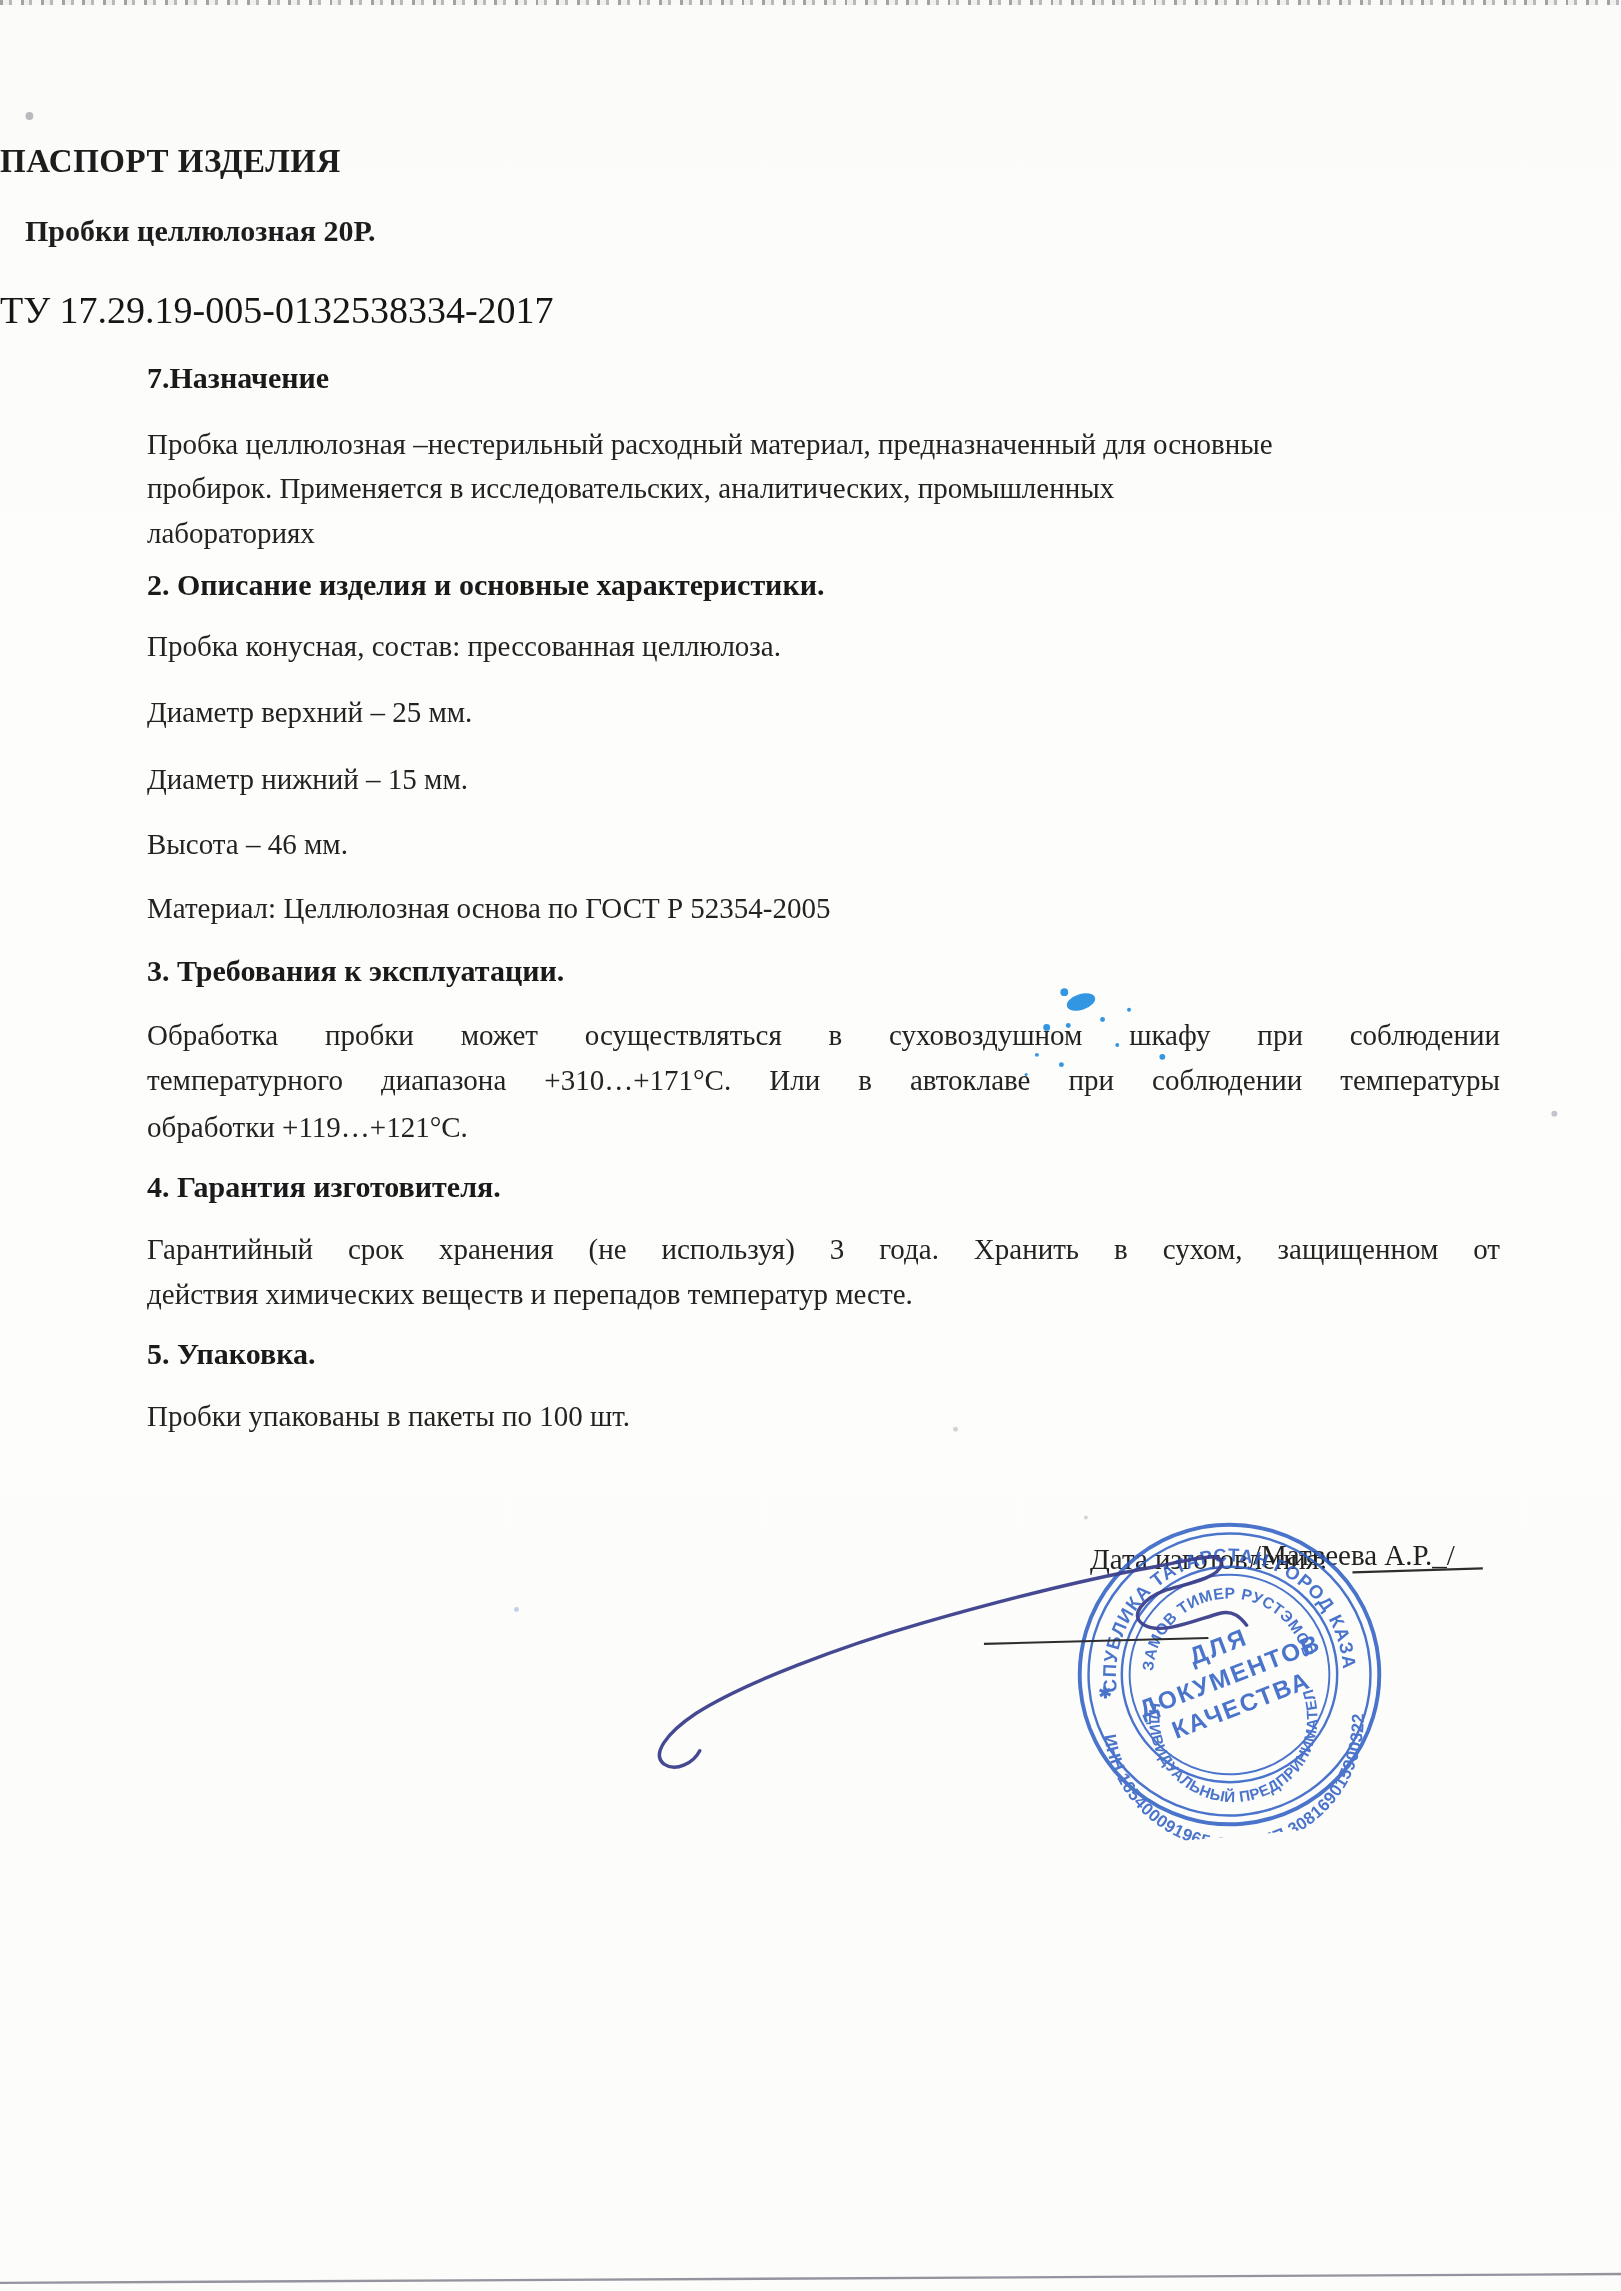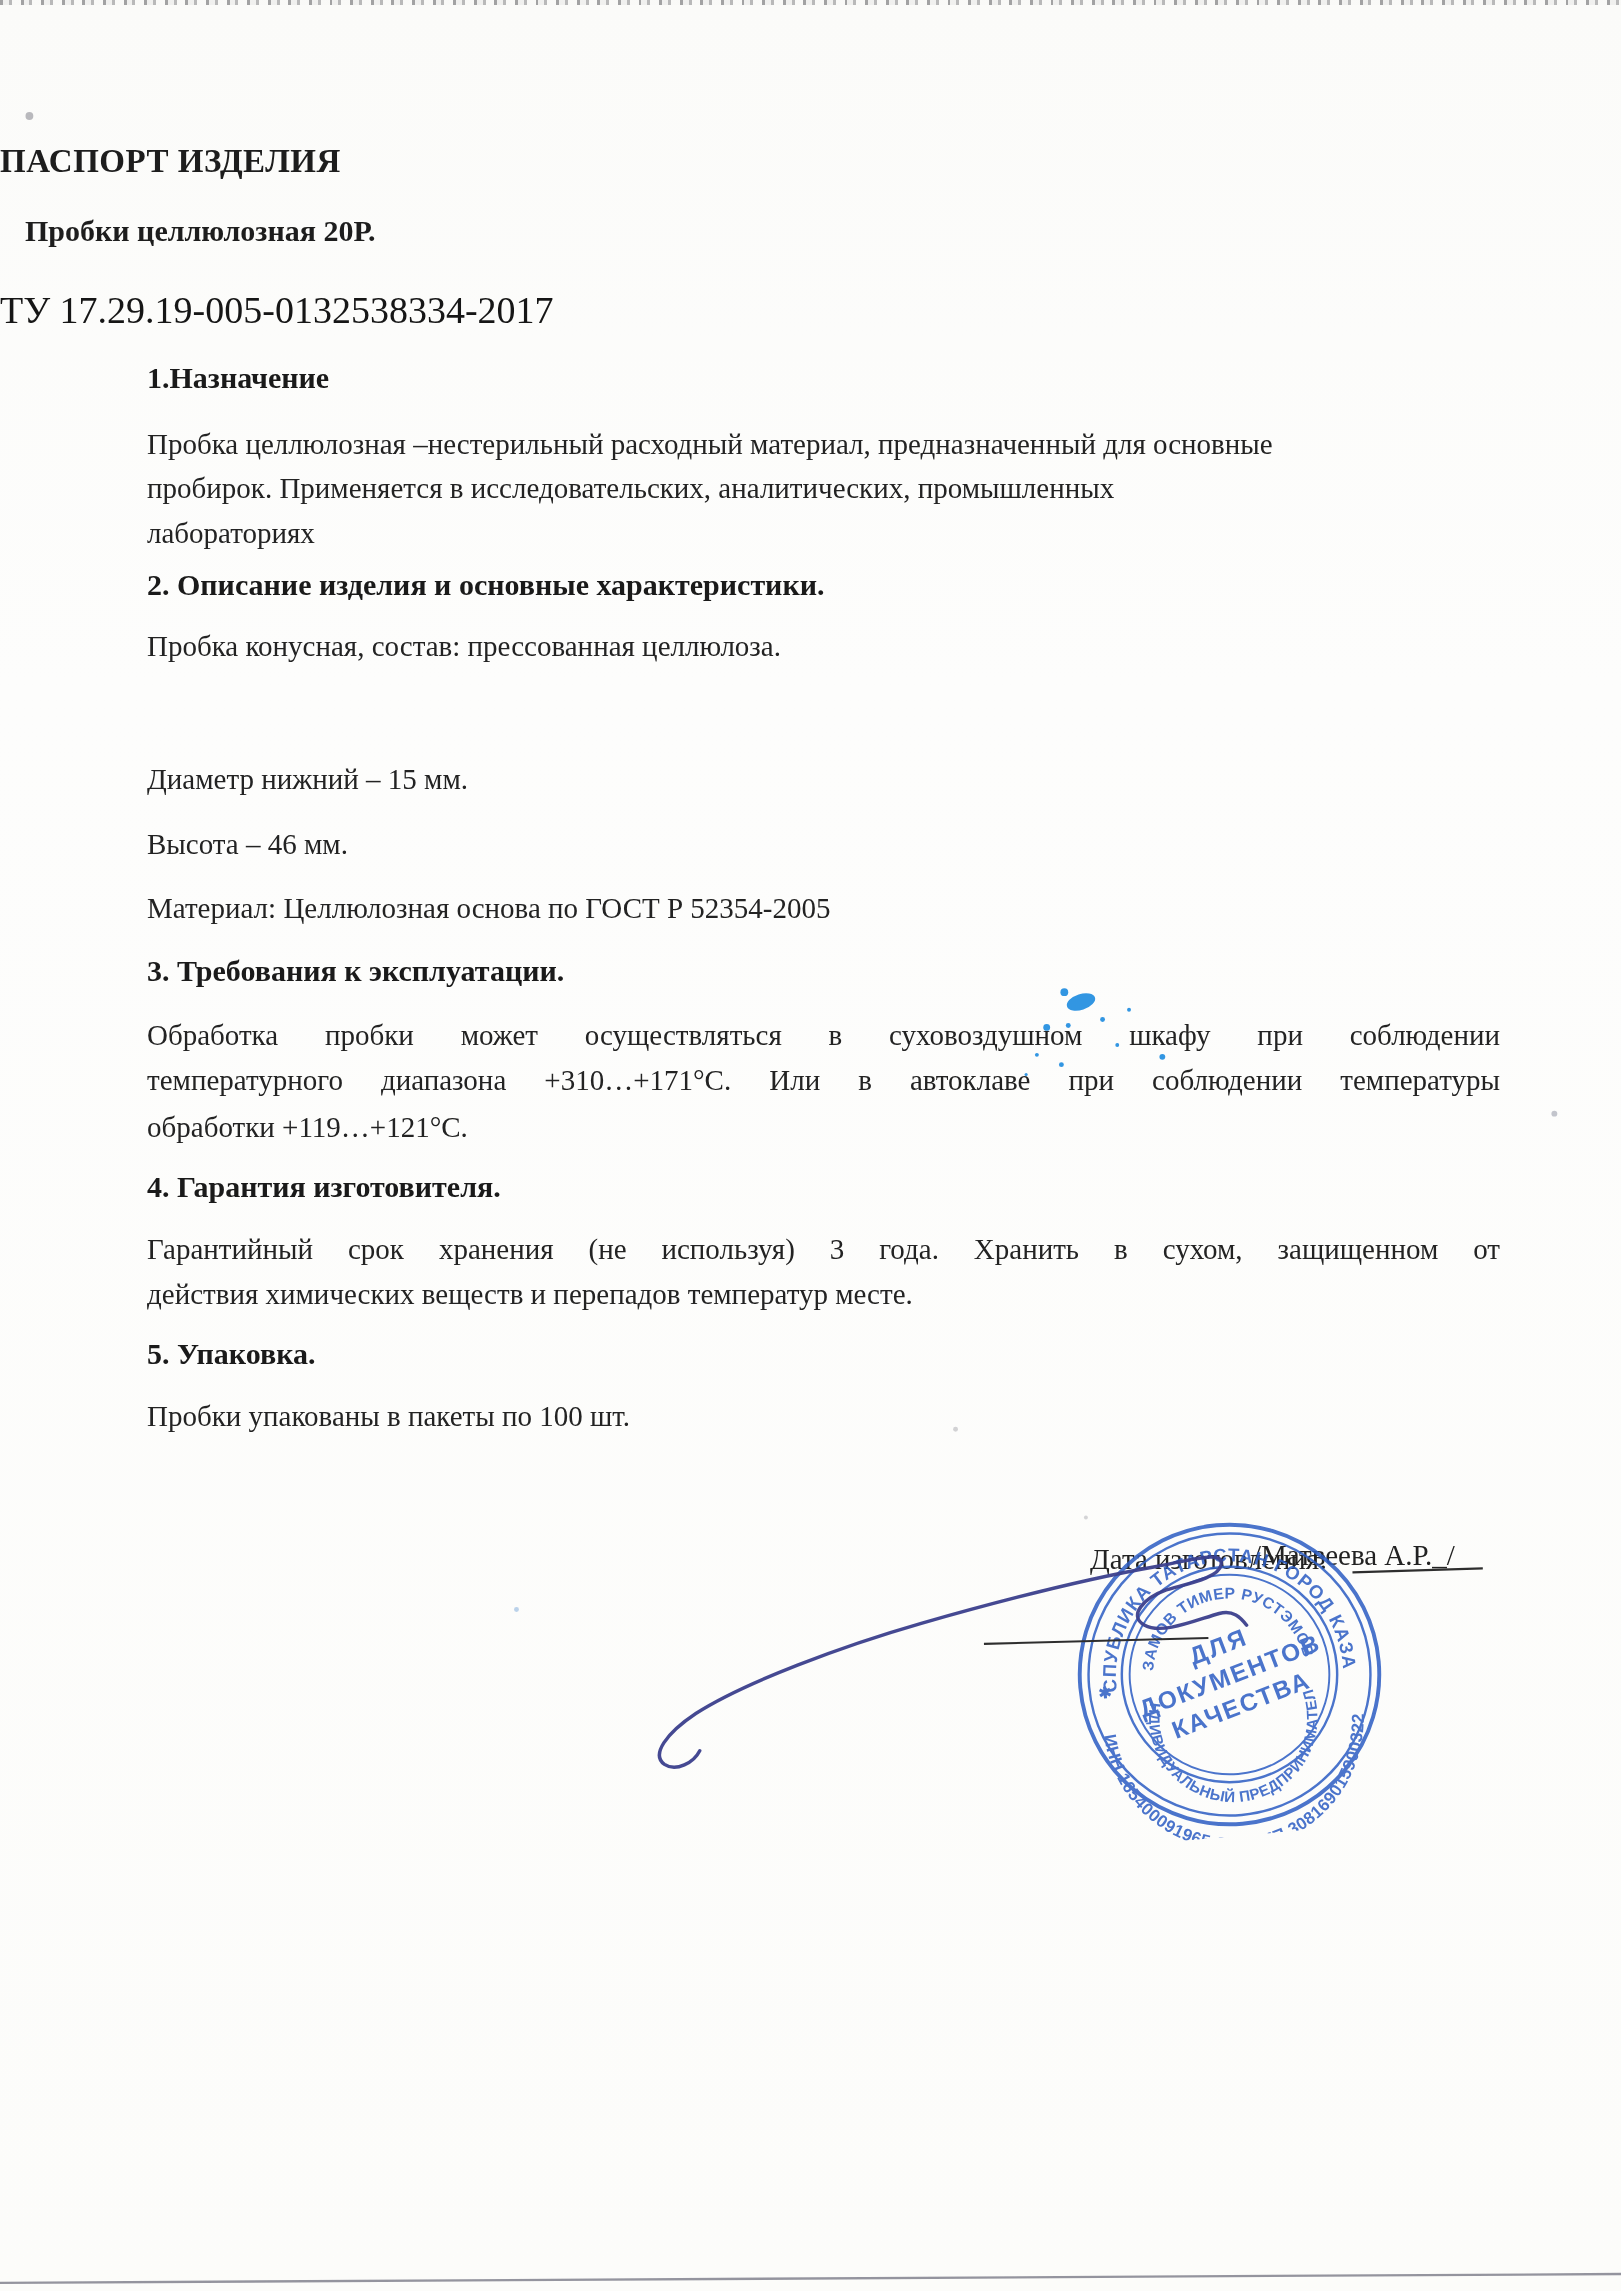--- a/index.html
+++ b/index.html
@@ -34,27 +34,28 @@
 <body>
 
 <div class="page">
 
   <div class="scan-top-edge"></div>
 
   <div class="abs centered doc-title" style="top:143px">ПАСПОРТ ИЗДЕЛИЯ</div>
   <div class="abs centered doc-subtitle" style="top:214px">Пробки целлюлозная 20Р.</div>
   <div class="abs centered tu" style="top:288px">ТУ 17.29.19-005-0132538334-2017</div>
 
-  <div class="abs heading" style="top:361px">1.Назначение</div>
+  <div class="abs heading" style="top:361px">7.Назначение</div>
   <div class="abs line" style="top:428px">Пробка целлюлозная –нестерильный расходный материал, предназначенный для основные</div>
   <div class="abs line" style="top:472px">пробирок. Применяется в исследовательских, аналитических, промышленных</div>
   <div class="abs line" style="top:517px">лабораториях</div>
 
   <div class="abs heading" style="top:568px">2. Описание изделия и основные характеристики.</div>
   <div class="abs line" style="top:630px">Пробка конусная, состав: прессованная целлюлоза.</div>
+  <div class="abs line" style="top:696px">Диаметр верхний – 25 мм.</div>
   <div class="abs line" style="top:763px">Диаметр нижний – 15 мм.</div>
   <div class="abs line" style="top:828px">Высота – 46 мм.</div>
   <div class="abs line" style="top:892px">Материал: Целлюлозная основа по ГОСТ Р 52354-2005</div>
 
   <div class="abs heading" style="top:954px">3. Требования к эксплуатации.</div>
   <div class="abs line just" style="top:1019px">Обработка пробки может осуществляться в суховоздушном шкафу при соблюдении</div>
   <div class="abs line just" style="top:1064px">температурного диапазона +310…+171°С. Или в автоклаве при соблюдении температуры</div>
   <div class="abs line" style="top:1111px">обработки +119…+121°С.</div>
 
   <div class="abs heading" style="top:1170px">4. Гарантия изготовителя.</div>

